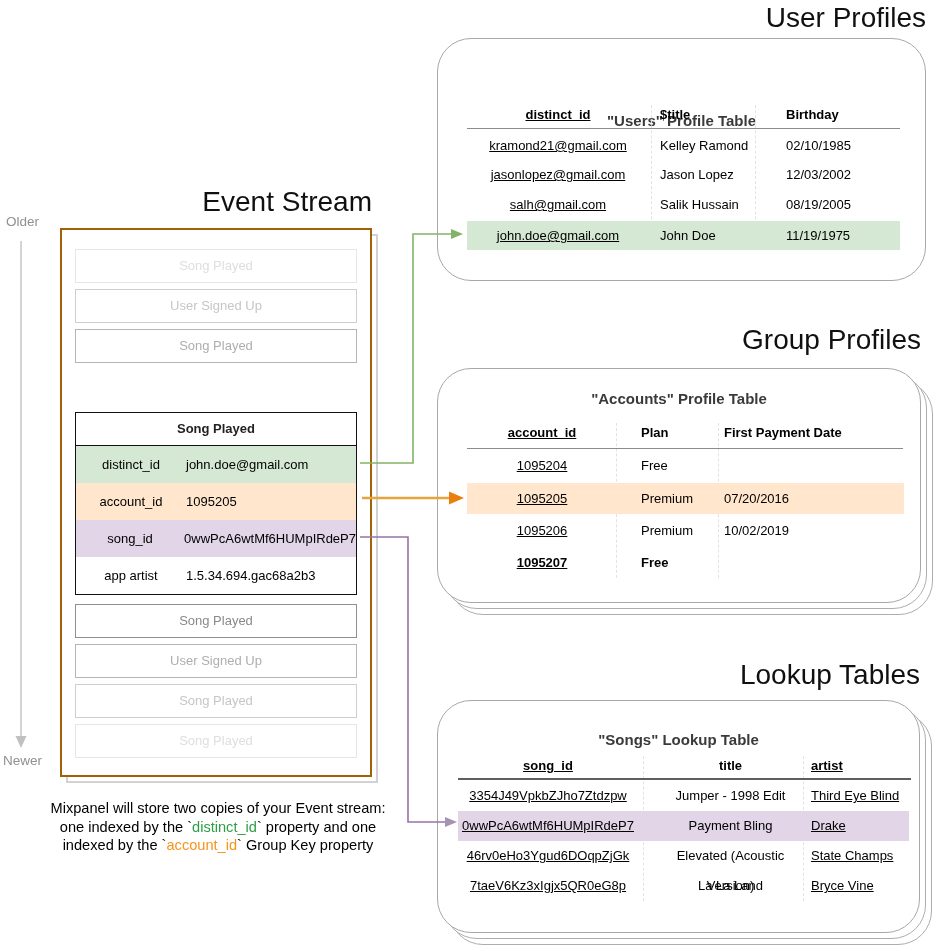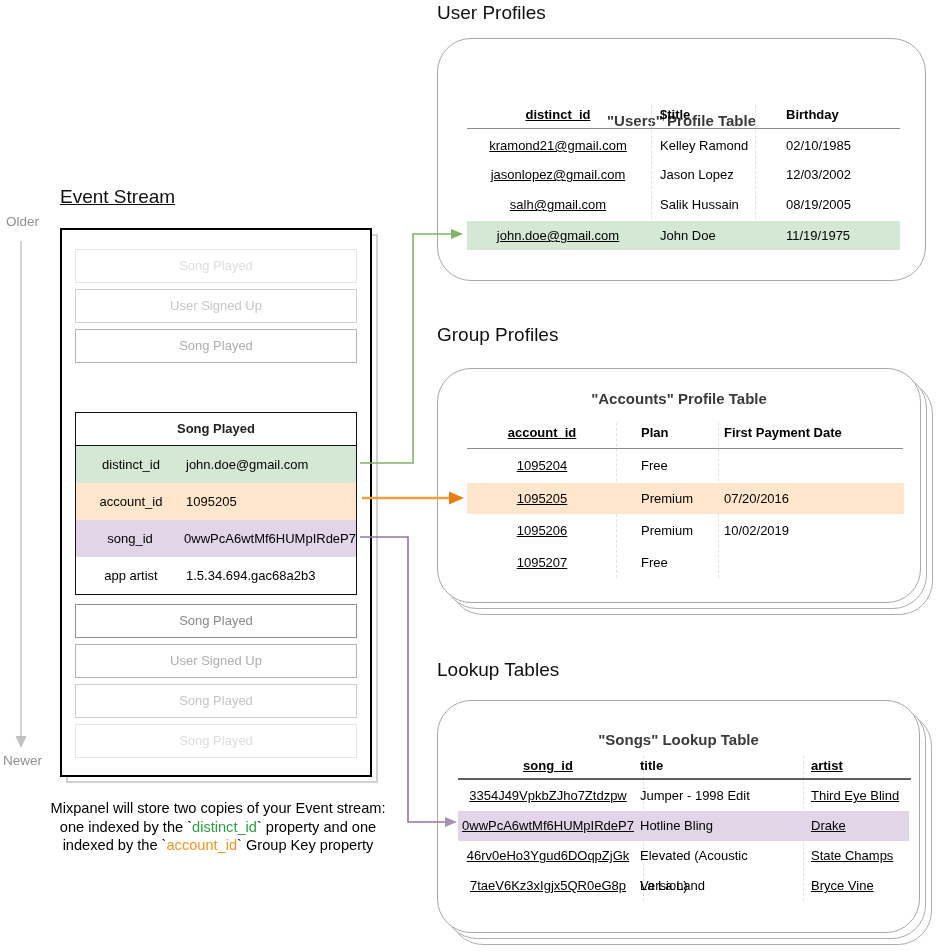--- a/index.html
+++ b/index.html
@@ -1,18 +1,18 @@
 <!DOCTYPE html>
 <html><head>
 <meta charset="utf-8">
 <style>
   html,body{margin:0;padding:0;background:#fff;}
   #canvas{position:relative;width:941px;height:951px;background:#fff;overflow:hidden;
           font-family:"Liberation Sans","DejaVu Sans",sans-serif;color:#000;}
-  .sec-title{position:absolute;font-size:19px;font-weight:400;color:#101010;text-align:left;}
+  .sec-title{position:absolute;font-size:28px;font-weight:400;color:#101010;text-align:right;}
 
   
   .card{position:absolute;background:#fff;border:1.6px solid #a8a8a8;border-radius:34px;box-sizing:border-box;}
   .card-shadow{position:absolute;border:1.6px solid #adadad;border-radius:34px;box-sizing:border-box;background:#fff;}
   .card-title{position:absolute;left:0;right:0;text-align:center;font-weight:bold;font-size:15px;color:#3a3a3a;height:20px;line-height:20px;}
   .th{font-weight:bold;font-size:13px;color:#000;}
   .trow{position:absolute;left:0;right:0;}
   .cell{position:absolute;font-size:13px;}
   .u{text-decoration:underline;}
   .hline{position:absolute;height:1px;background:#8c8c8c;}
@@ -26,26 +26,26 @@
   
   .u-c1{left:29px;width:182px;text-align:center;}
   .u-c2{left:222px;width:120px;}
   .u-c3{left:325px;width:130px;padding-left:23px;}
   
   .a-c1{left:29px;width:150px;text-align:center;}
   .a-c2{left:203px;width:90px;}
   .a-c3{left:286px;width:170px;}
   
   .s-c1{left:20px;width:180px;text-align:center;}
-  .s-c2{left:202px;width:155px;}
+  .s-c2{left:215px;width:155px;text-align:center;}
   .s-c3{left:373px;width:110px;text-decoration:underline;}
 
   
   #stream-back{position:absolute;left:66px;top:234px;width:312px;height:549px;border:2px solid #d2d2d2;box-sizing:border-box;}
-  #stream{position:absolute;left:60px;top:228px;width:312px;height:549px;background:#fff;border:2px solid #000000;box-sizing:border-box;}
+  #stream{position:absolute;left:60px;top:228px;width:312px;height:549px;background:#fff;border:2px solid #a16207;box-sizing:border-box;}
   .ev{position:absolute;left:13px;width:282px;height:34px;line-height:32px;text-align:center;
       font-size:13px;background:#fff;border:1px solid;box-sizing:border-box;}
   .f1{border-color:#8f8f8f;color:#8a8a8a;}
   .f2{border-color:#b5b5b5;color:#aeaeae;}
   .f3{border-color:#cecece;color:#c6c6c6;}
   .f4{border-color:#e6e6e6;color:#dedede;}
   .ev-exp{position:absolute;left:13px;top:182px;width:282px;border:1.5px solid #111;background:#fff;box-sizing:border-box;}
   .ev-exp-h{height:32px;line-height:32px;text-align:center;font-weight:bold;font-size:13px;color:#222;border-bottom:1px solid #111;}
   .kv{height:37px;line-height:37px;display:flex;font-size:13px;}
   .kv .k{width:110px;text-align:center;}
@@ -55,21 +55,21 @@
   .cap{position:absolute;left:25px;top:799px;width:386px;text-align:center;font-size:14.6px;line-height:18.6px;color:#000;}
   .code-green{color:#2d9e46;}
   .code-orange{color:#f7941d;}
   svg.overlay{position:absolute;left:0;top:0;pointer-events:none;}
 </style>
 </head>
 <body>
 
 <div id="canvas">
 
-  <div class="sec-title" style="left:60px;top:186px;width:312px;text-decoration:underline;">Event Stream</div>
+  <div class="sec-title" style="left:60px;top:186px;width:312px;">Event Stream</div>
 
   <div class="side-label" style="left:6px;top:214px;">Older</div>
   <div class="side-label" style="left:3px;top:753px;">Newer</div>
 
   <div id="stream-back"></div>
   <div id="stream">
 
     <div class="ev f4" style="top:19px;">Song Played</div>
     <div class="ev f3" style="top:59px;">User Signed Up</div>
     <div class="ev f2" style="top:99px;">Song Played</div>
@@ -173,21 +173,21 @@
     <div class="trow" style="top:114px;height:31px;line-height:31px;">
       <span class="cell u a-c1">1095205</span>
       <span class="cell a-c2">Premium</span>
       <span class="cell a-c3">07/20/2016</span>
     </div>
     <div class="trow" style="top:146px;height:32px;line-height:32px;">
       <span class="cell u a-c1">1095206</span>
       <span class="cell a-c2">Premium</span>
       <span class="cell a-c3">10/02/2019</span>
     </div>
-    <div class="trow" style="top:178px;height:32px;line-height:32px;">
+    <div class="trow" style="top:178px;height:32px;line-height:32px;font-weight:bold;">
       <span class="cell u a-c1">1095207</span>
       <span class="cell a-c2">Free</span>
       <span class="cell a-c3"></span>
     </div>
   </div>
 
   <div class="sec-title" style="left:437px;top:659px;width:483px;">Lookup Tables</div>
 
   <div class="card-shadow" style="left:449px;top:712px;width:483px;height:233px;"></div>
   <div class="card-shadow" style="left:443px;top:706px;width:483px;height:233px;"></div>
@@ -206,21 +206,21 @@
     </div>
     <div class="hline2" style="left:20px;top:77px;width:453px;"></div>
 
     <div class="trow" style="top:80px;height:30px;line-height:30px;">
       <span class="cell u s-c1">3354J49VpkbZJho7Ztdzpw</span>
       <span class="cell s-c2">Jumper - 1998 Edit</span>
       <span class="cell s-c3">Third Eye Blind</span>
     </div>
     <div class="trow" style="top:110px;height:30px;line-height:30px;">
       <span class="cell u s-c1">0wwPcA6wtMf6HUMpIRdeP7</span>
-      <span class="cell s-c2">Hotline Bling</span>
+      <span class="cell s-c2">Payment Bling</span>
       <span class="cell s-c3">Drake</span>
     </div>
     <div class="trow" style="top:140px;height:30px;line-height:30px;">
       <span class="cell u s-c1">46rv0eHo3Ygud6DOqpZjGk</span>
       <span class="cell s-c2">Elevated (Acoustic Version)</span>
       <span class="cell s-c3">State Champs</span>
     </div>
     <div class="trow" style="top:170px;height:30px;line-height:30px;">
       <span class="cell u s-c1">7taeV6Kz3xIgjx5QR0eG8p</span>
       <span class="cell s-c2">La La Land</span>

